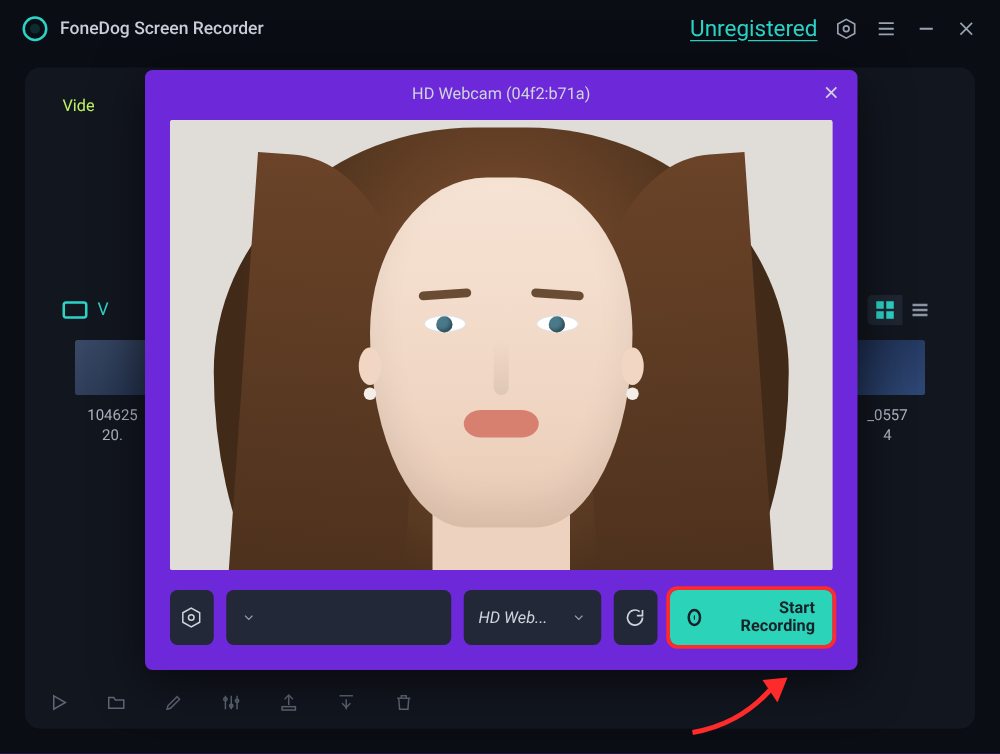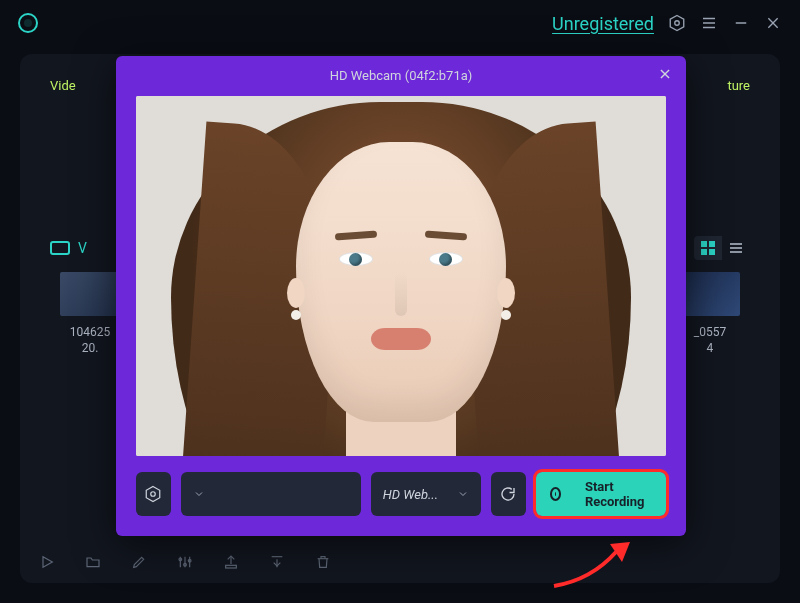--- a/index.html
+++ b/index.html
@@ -74,36 +74,37 @@
   .controls { display:flex; align-items:center; gap:10px; padding: 16px 20px 0; }
   .ctrl { height:44px; background:#232838; border-radius:6px; display:flex; align-items:center; color:#cfd4dd; font-size:13px; cursor:pointer;}
   .ctrl.square { width:44px; justify-content:center;}
   .ctrl.dd { padding:0 12px; gap:8px; flex:0 0 auto;}
   .dd-sound { width:180px; justify-content:space-between;}
   .dd-cam { width:110px; justify-content:space-between;font-style:italic;}
   .dd-label { display:flex; align-items:center; gap:6px; white-space:nowrap; overflow:hidden; text-overflow:ellipsis;}
   .chev { width:12px; height:12px; }
   .chev svg { stroke:#9aa3b2; }
 
-  .start-rec { margin-left:auto; height:44px; padding:0 14px; background:#2bd4b8; color:#17212a; font-weight:700; font-size:13px; border-radius:6px; display:flex; align-items:center; gap:24px; cursor:pointer; outline:3px solid #ff2a2a; outline-offset:0;}
+  .start-rec { margin-left:auto; height:44px; padding:0 14px; background:#2bd4b8; color:#17212a; font-weight:700; font-size:13px; border-radius:6px; display:flex; align-items:center; gap:24px; cursor:pointer; outline:3px solid #ff2a2a; outline-offset:0;text-align:right;}
   .rec-dot { width:14px; height:14px; border:2.5px solid #17212a; border-radius:50%; position:relative;}
   .rec-dot::after{content:""; position:absolute; inset:3px; border-radius:50%; background:#17212a;}
 
   
   .arrow { position:absolute; left:548px; top:540px; width:90px; height:50px; pointer-events:none;}
   .arrow svg path { stroke:#ff2a2a; fill:none; stroke-width:4;}
   .arrow svg polygon { fill:#ff2a2a; }
 
 </style>
 </head>
 <body>
 
 <div class="titlebar">
   <div class="titlebar-left">
     <span class="logo-icon"></span>
+    <span class="app-title">FoneDog Screen Recorder</span>
   </div>
   <div class="titlebar-right">
     <span class="unregistered">Unregistered</span>
     <span class="tb-btn">
       <svg width="18" height="18" viewBox="0 0 24 24" fill="none" stroke-width="1.8">
           <polygon points="12,2 21,7 21,17 12,22 3,17 3,7"></polygon>
           <circle cx="12" cy="12" r="3"></circle>
         </svg>
     </span>
     <span class="tb-btn">
@@ -124,23 +125,20 @@
           <line x1="19" y1="5" x2="5" y2="19"></line>
         </svg>
     </span>
   </div>
 </div>
 
 <div class="bg-panel">
   <div class="bg-row-cards">
     <div class="bg-card-edge left">
         <span>Vide</span>
-      </div>
-    <div class="bg-card-edge right">
-        <span>ture</span>
       </div>
   </div>
 
   <div class="bg-tabs">
     <span class="bg-tab-icon"></span>
     <span class="bg-tabs-label">V</span>
     <div class="bg-tabs-right">
       <span class="view-btn active grid">
         <svg width="16" height="16" viewBox="0 0 16 16">
             <rect x="1" y="1" width="6" height="6"></rect>

